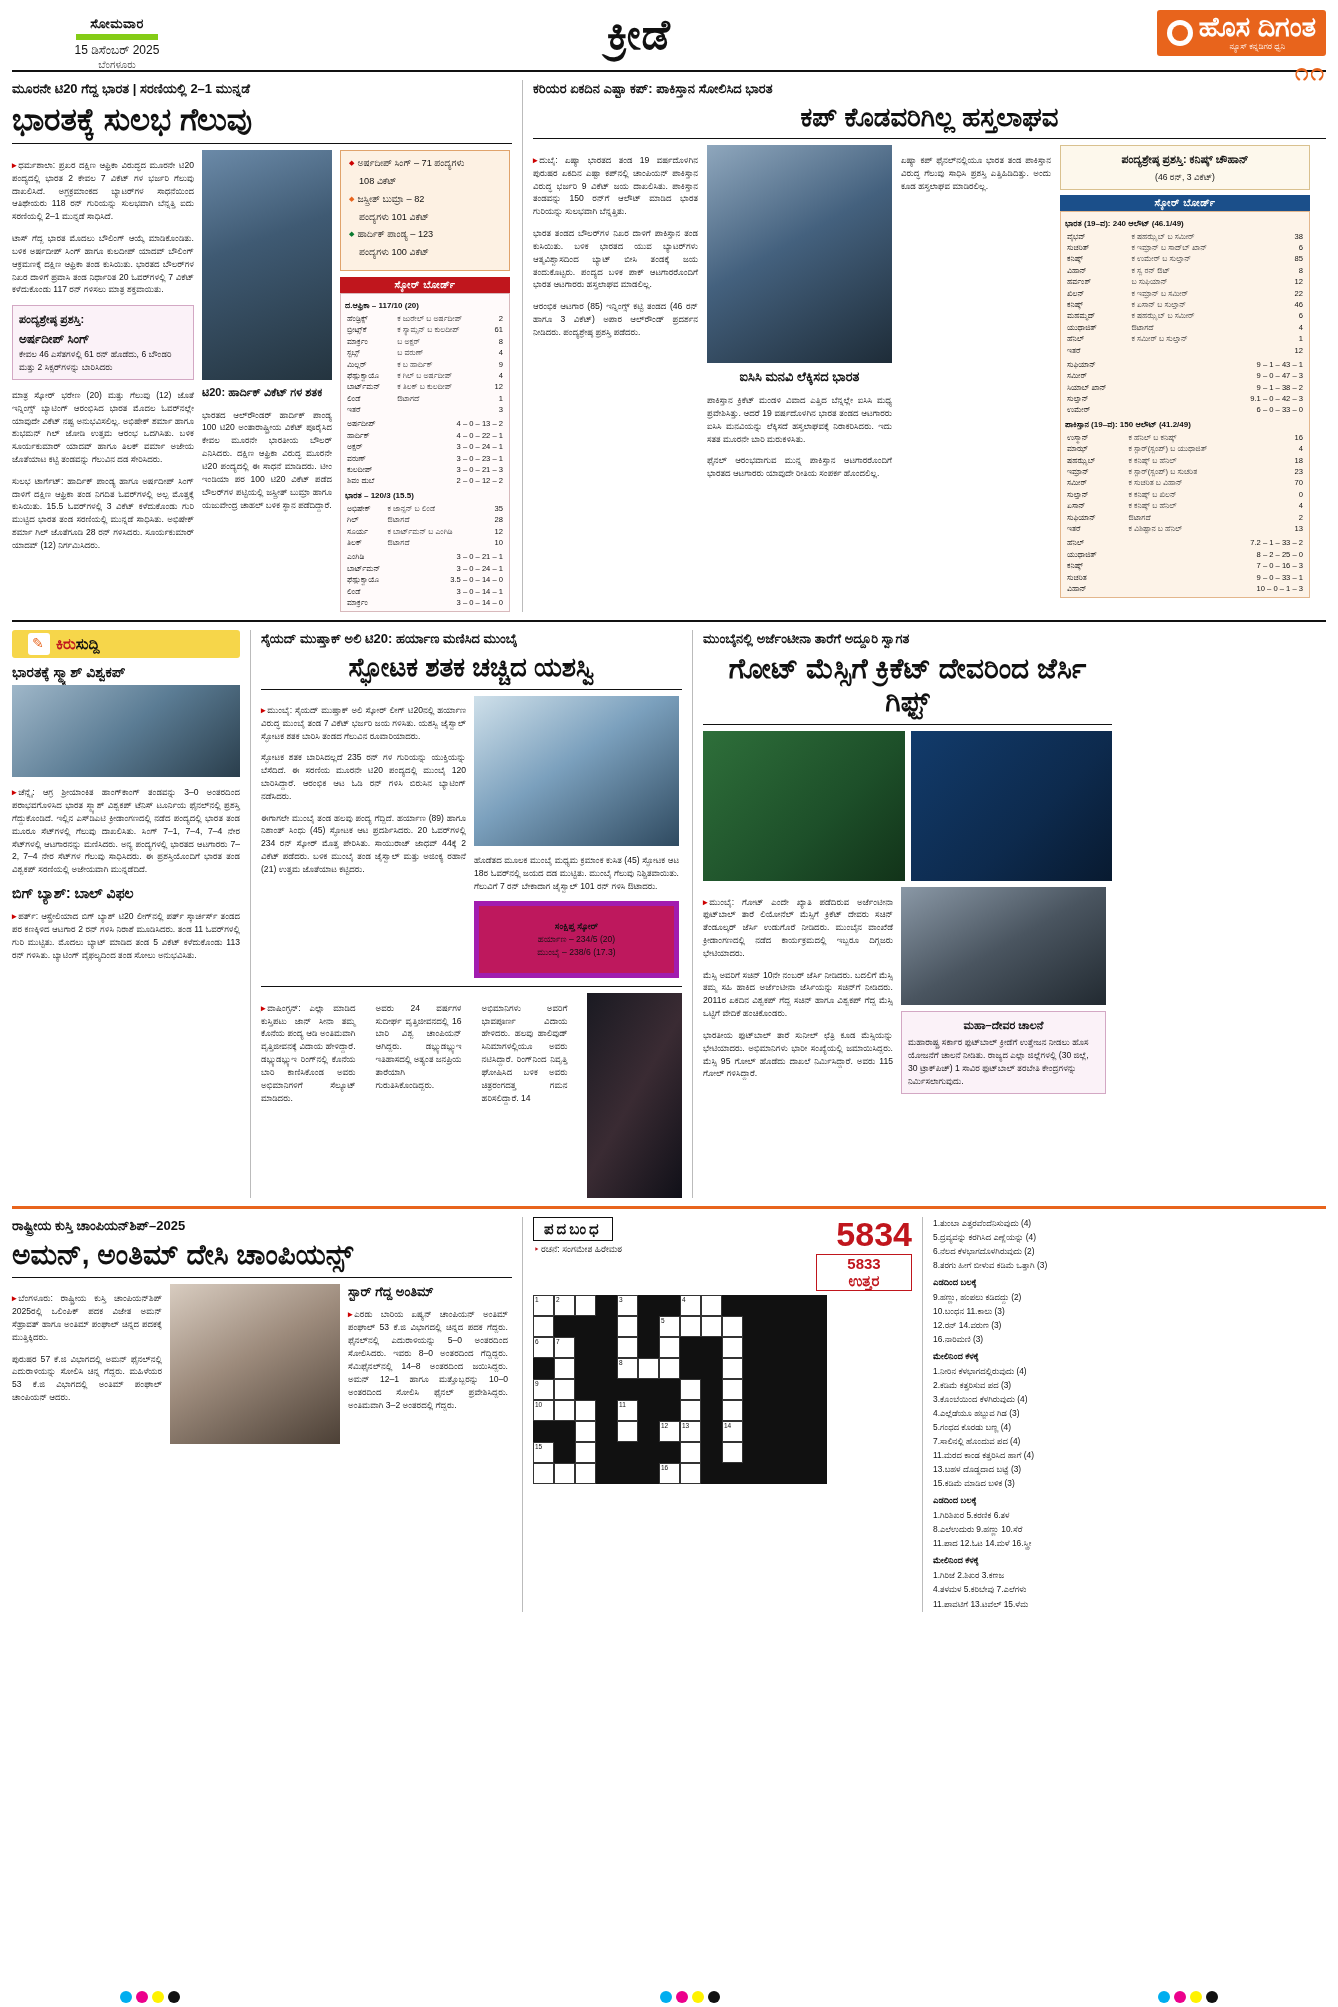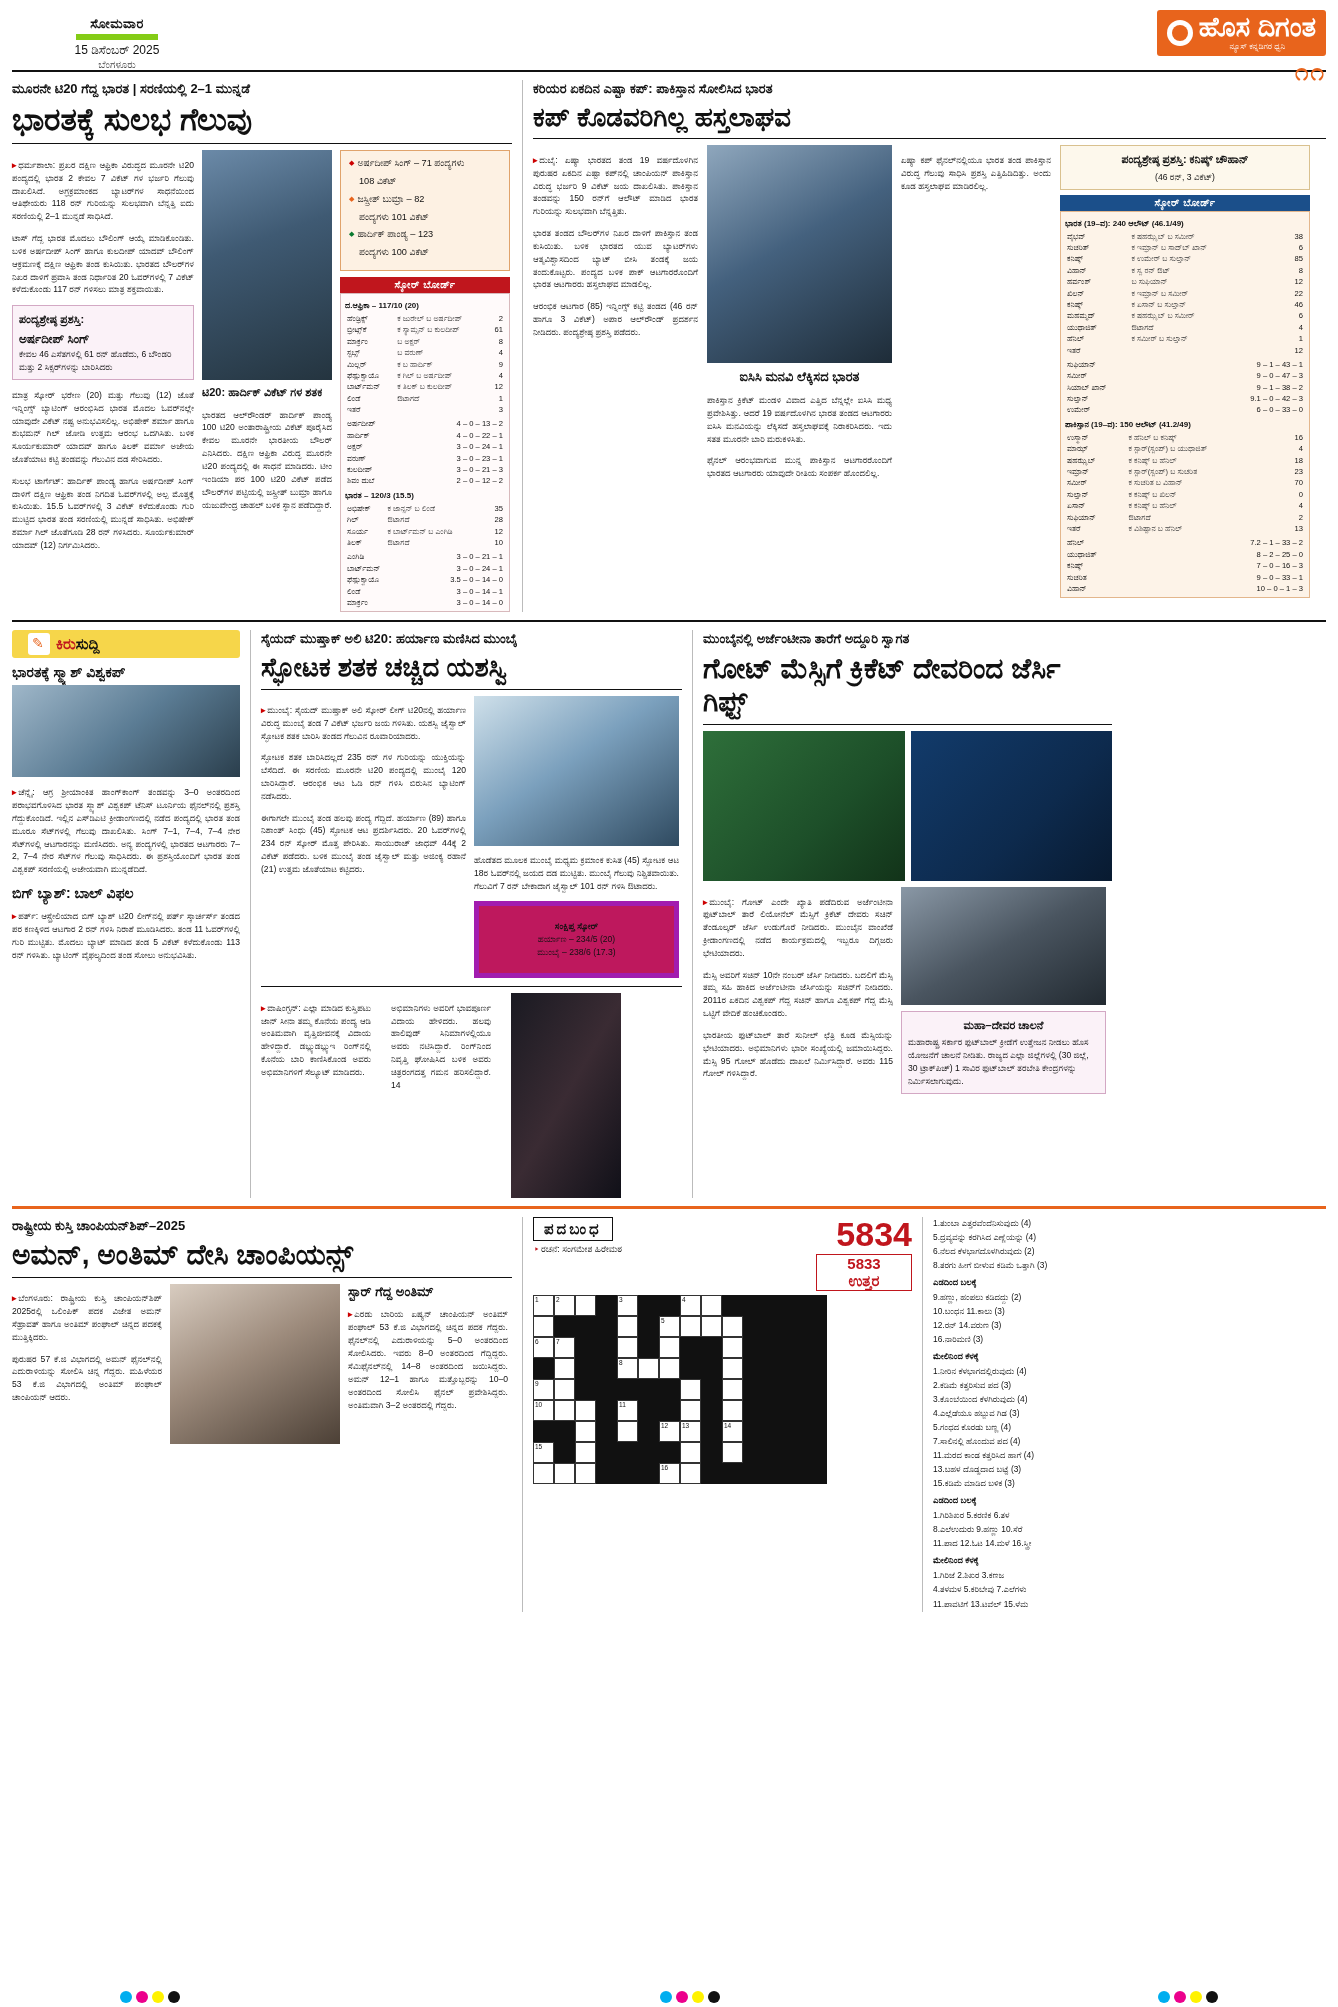--- a/index.html
+++ b/index.html
@@ -31,21 +31,21 @@
   .pagenum { font-size:24px; font-weight:bold; color:#e8641c; text-align:right; margin-top:2px; letter-spacing:2px; }
 
   
   .topgrid { display:flex; gap:10px; margin-top:8px; }
   .col-a { width:500px; }
   .col-b { width:804px; }
   .divider-v { border-left:1px solid #bbb; }
 
   h2.head-sm { font-size:13px; font-weight:bold; margin:0 0 4px; line-height:1.35; }
   h1.head-lg { font-size:31px; font-weight:bold; margin:0 0 6px; line-height:1.15; }
-  h1.head-md { font-size:26px; font-weight:bold; margin:0 0 6px; line-height:1.18; }
+  h1.head-md { font-size:26px; font-weight:bold; margin:0 0 6px; line-height:1.18;text-align:center; }
   .rule { border-top:1px solid #111; margin:6px 0; }
   .lead::before { content:"\25B8"; color:#c00; font-weight:bold; margin-right:2px; }
 
   .imgbox { background:#2b3a4a; position:relative; overflow:hidden; }
 
   
   .ph1 { background:linear-gradient(160deg,#6b8aa8 0%,#3f5a73 40%,#24343f 100%); }
   .ph2 { background:linear-gradient(150deg,#8fa7bd 0%,#44617e 45%,#1e2c38 100%); }
   .ph3 { background:linear-gradient(140deg,#9fb7c9 0%,#5b7c94 50%,#2a3e4c 100%); }
   .ph4 { background:linear-gradient(145deg,#cfe0ea 0%,#7ba0bd 45%,#2f4a60 100%); }
@@ -129,20 +129,23 @@
 <body>
 
 <div class="page">
 
   <div class="masthead">
     <div class="md-left">
       <div class="md-day">ಸೋಮವಾರ</div>
       <div class="md-date">15 ಡಿಸೆಂಬರ್ 2025</div>
       <div class="md-city">ಬೆಂಗಳೂರು</div>
     </div>
+    <div class="md-center">
+      <div class="md-title">ಕ್ರೀಡೆ</div>
+    </div>
     <div class="md-right">
       <div class="logo-box">
         <span class="logo-mark"></span>
         <span>
           <span class="logo-text">ಹೊಸ ದಿಗಂತ</span>
           <span class="logo-sub">ನ್ಯೂಸ್ ಕನ್ನಡಿಗರ ಧ್ವನಿ</span>
         </span>
       </div>
       <div class="pagenum">೧೧</div>
     </div>
@@ -553,20 +556,23 @@
             <div>ಹರ್ಯಾಣ – 234/5 (20)</div>
             <div>ಮುಂಬೈ – 238/6 (17.3)</div>
           </div>
         </div>
       </div>
 
       <div class="rule" style="margin-top:8px;"></div>
       <div style="display:flex; gap:20px;">
         <div style="width:110px;">
           <p class="microtext lead">ವಾಷಿಂಗ್ಟನ್: ಎಲ್ಲಾ ಮಾಡಿದ ಕುಸ್ತಿಪಟು ಜಾನ್ ಸೀನಾ ತಮ್ಮ ಕೊನೆಯ ಪಂದ್ಯ ಆಡಿ ಅಂತಿಮವಾಗಿ ವೃತ್ತಿಜೀವನಕ್ಕೆ ವಿದಾಯ ಹೇಳಿದ್ದಾರೆ. ಡಬ್ಲ್ಯುಡಬ್ಲ್ಯುಇ ರಿಂಗ್‌ನಲ್ಲಿ ಕೊನೆಯ ಬಾರಿ ಕಾಣಿಸಿಕೊಂಡ ಅವರು ಅಭಿಮಾನಿಗಳಿಗೆ ಸೆಲ್ಯೂಟ್ ಮಾಡಿದರು.</p>
+        </div>
+        <div style="width:100px;">
+          <p class="microtext">ಅವರು 24 ವರ್ಷಗಳ ಸುದೀರ್ಘ ವೃತ್ತಿಜೀವನದಲ್ಲಿ 16 ಬಾರಿ ವಿಶ್ವ ಚಾಂಪಿಯನ್ ಆಗಿದ್ದರು. ಡಬ್ಲ್ಯುಡಬ್ಲ್ಯುಇ ಇತಿಹಾಸದಲ್ಲಿ ಅತ್ಯಂತ ಜನಪ್ರಿಯ ತಾರೆಯಾಗಿ ಗುರುತಿಸಿಕೊಂಡಿದ್ದರು.</p>
         </div>
         <div style="width:100px;">
           <p class="microtext">ಅಭಿಮಾನಿಗಳು ಅವರಿಗೆ ಭಾವಪೂರ್ಣ ವಿದಾಯ ಹೇಳಿದರು. ಹಲವು ಹಾಲಿವುಡ್ ಸಿನಿಮಾಗಳಲ್ಲಿಯೂ ಅವರು ನಟಿಸಿದ್ದಾರೆ. ರಿಂಗ್‌ನಿಂದ ನಿವೃತ್ತಿ ಘೋಷಿಸಿದ ಬಳಿಕ ಅವರು ಚಿತ್ರರಂಗದತ್ತ ಗಮನ ಹರಿಸಲಿದ್ದಾರೆ. 14</p>
         </div>
         <div style="width:110px;">
           <div class="imgbox ph7" style="height:205px;"></div>
         </div>
       </div>
     </div>
 

